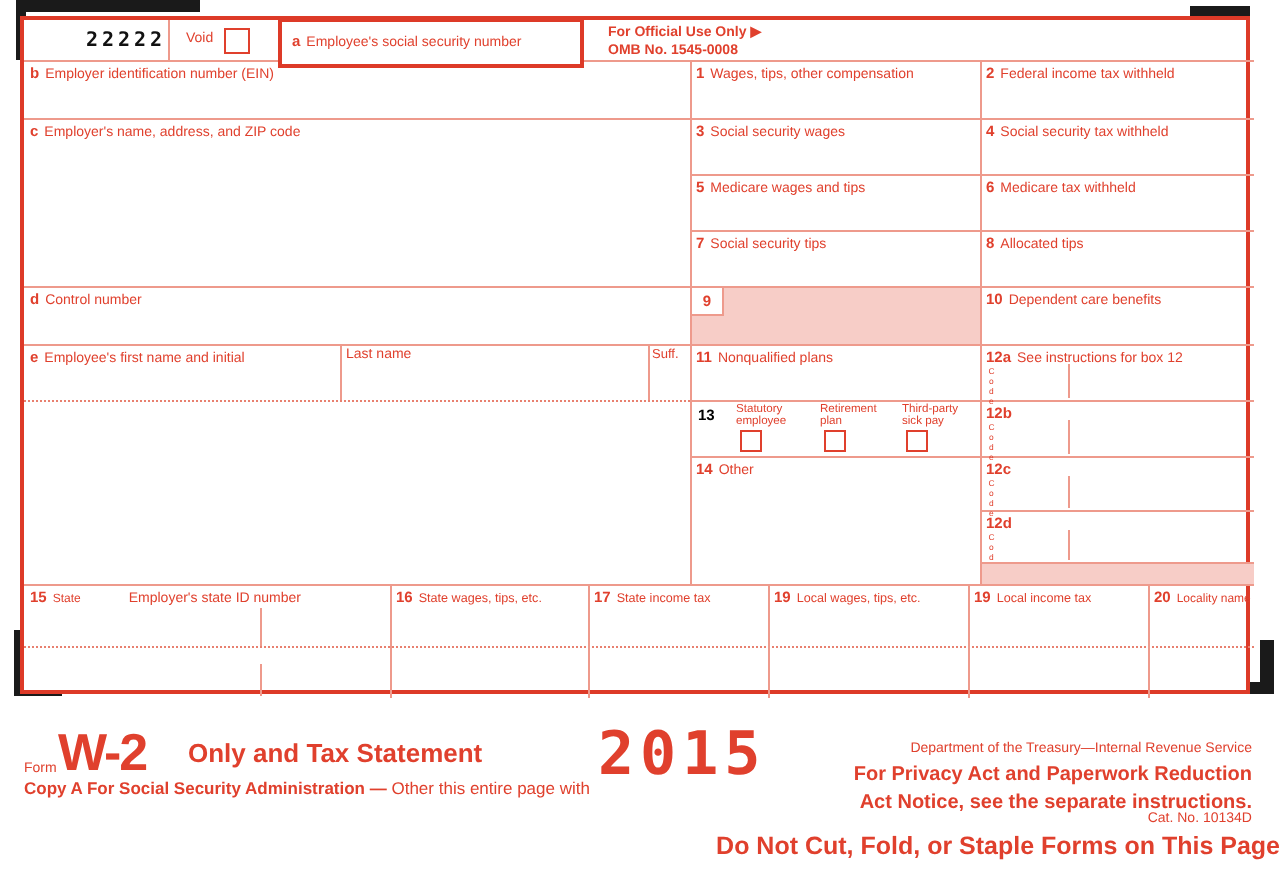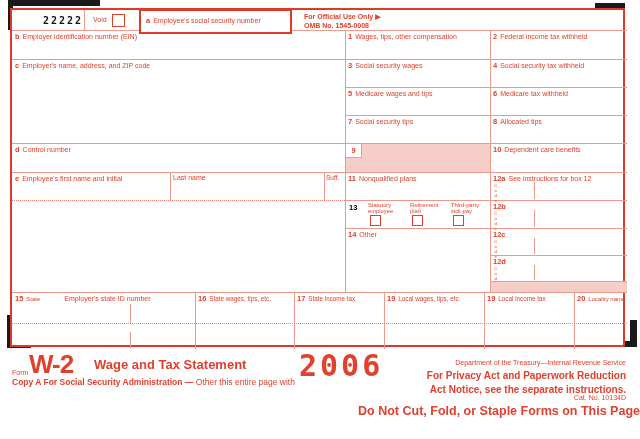--- a/index.html
+++ b/index.html
@@ -39,21 +39,21 @@
   .voidtxt{position:absolute;left:9px;top:6px;font-size:7px;color:#e0402d;}
   .voidcb{position:absolute;left:28px;top:4px;width:13px;height:13px;}
   .boxa{position:absolute;left:127px;top:-1px;width:153px;height:25px;background:#fff;
         border:2.5px solid #dd3a28;box-sizing:border-box;}
   .boxa .lbl{padding-top:5px;padding-left:5px;}
   .omb{position:absolute;left:280px;top:0;width:335px;height:20px;}
   .omb div{font-size:7px;font-weight:bold;color:#e0402d;padding-left:12px;line-height:1.3;}
   .omb div:first-child{padding-top:2px;}
   .tick{position:absolute;width:1px;background:#ee9a8c;}
   
-  .ft{position:absolute;color:#e0402d;}
+  .ft{position:absolute;color:#e0402d;margin-top:12px;}
   .formword{left:12px;top:369px;font-size:7px;}
   .w2{left:29px;top:349px;font-size:26px;font-weight:bold;letter-spacing:-1px;}
   .wts{left:94px;top:357px;font-size:13px;font-weight:bold;}
   .year{left:299px;top:348px;font-size:30px;letter-spacing:3px;}
   .dept{right:14px;top:359px;font-size:7px;text-align:right;}
   .privacy{right:14px;top:369px;font-size:10px;font-weight:bold;text-align:right;line-height:1.35;}
   .catno{right:14px;top:394px;font-size:7px;text-align:right;}
   .copya{left:12px;top:377px;font-size:8.5px;line-height:1.4;}
   .bold{font-weight:bold;}
   .donotcut{left:40px;right:0;top:404px;font-size:12.5px;font-weight:bold;text-align:right;}
@@ -217,22 +217,22 @@
     <div class="cell" style="left:472px;top:282px;width:90px;height:57px">
       <div class="lbl" style="font-size:6.3px"><span class="id">19</span><span>Local income tax</span></div>
     </div>
     <div class="cell" style="left:562px;top:282px;width:53px;height:57px">
       <div class="lbl" style="font-size:6px"><span class="id">20</span><span>Locality name</span></div>
     </div>
   </div>
 
   <div class="ft formword">Form</div>
   <div class="ft w2">W-2</div>
-  <div class="ft wts">Wage and Tax Statement</div>
-  <div class="ft year seg">2006</div>
+  <div class="ft wts">Only and Tax Statement</div>
+  <div class="ft year seg">2015</div>
   <div class="ft dept">Department of the Treasury—Internal Revenue Service</div>
   <div class="ft privacy">
     <div>For Privacy Act and Paperwork Reduction</div>
     <div>Act Notice, see the separate instructions.</div>
   </div>
   <div class="ft catno">Cat. No. 10134D</div>
   <div class="ft copya">
     <div><span class="bold">Copy A For Social Security Administration —</span><span> Other this entire page with</span></div>
   </div>
   <div class="ft donotcut">Do Not Cut, Fold, or Staple Forms on This Page</div>

